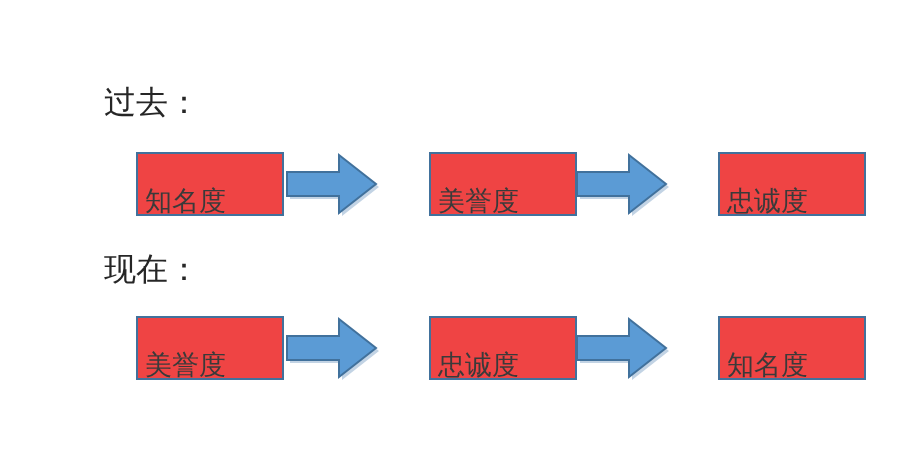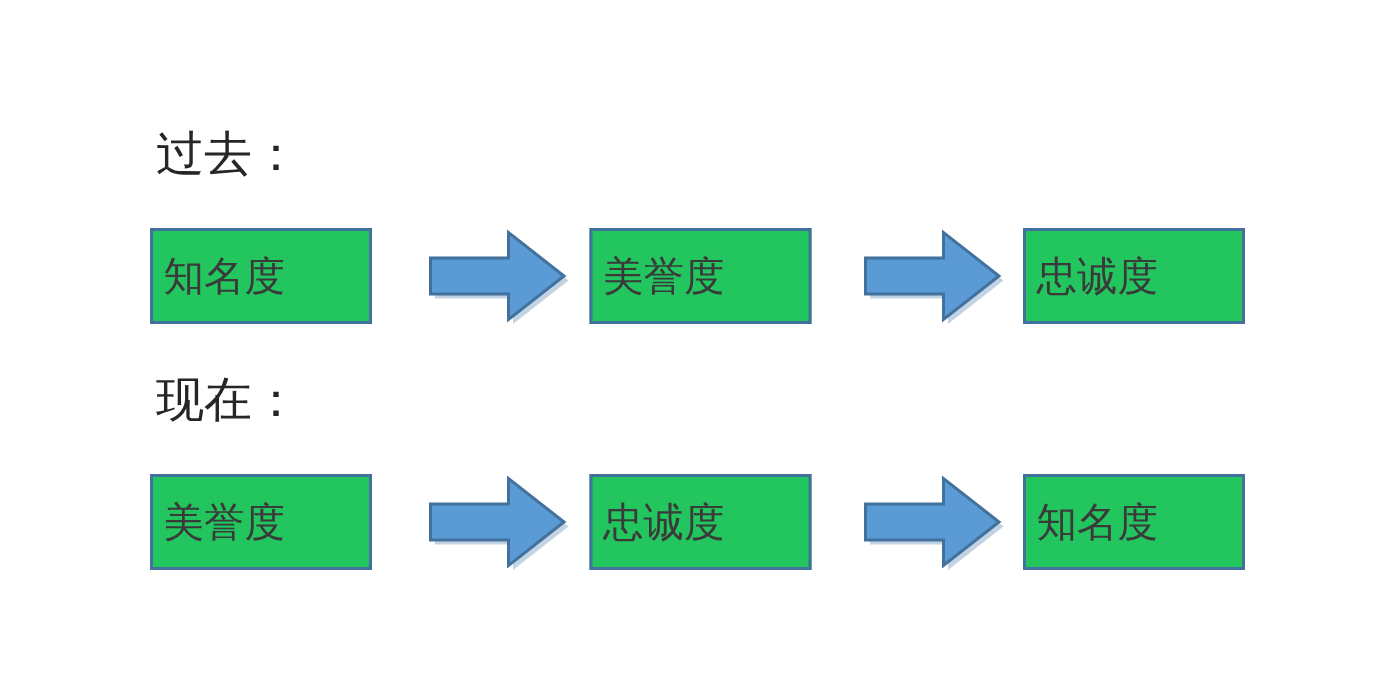--- a/index.html
+++ b/index.html
@@ -27,26 +27,27 @@
     line-height: 1;
     color: #262626;
     letter-spacing: 0px;
     white-space: nowrap;
   }
 
   .flow-box {
     position: absolute;
     width: 148px;
     height: 64px;
-    background: #22c55e;
+    background: #ef4444;
     border: 2px solid #41719C;
     box-sizing: border-box;
     display: flex;
-    align-items: center;
+    align-items: flex-end;
     justify-content: flex-start;
+    margin-left: 36px;
   }
 
   .flow-box .box-label {
     font-size: 27px;
     line-height: 1;
     color: #3a3a3a;
     padding-left: 7px;
     white-space: nowrap;
   }
 
@@ -68,21 +69,21 @@
   .r2 { top: 316px; }
 
   
   .c1 { left: 100px; }
   .c2 { left: 393px; }
   .c3 { left: 682px; }
   .a1 { left: 283px; }
   .a2 { left: 573px; }
 
   .lbl1 { left: 104px; top: 86px; }
-  .lbl2 { left: 104px; top: 253px; font-family: Liberation Mono, monospace; }
+  .lbl2 { left: 104px; top: 253px; }
 </style>
 </head>
 <body>
 
 <div id="canvas">
 
   <div class="row-label lbl1">过去：</div>
 
   <div class="flow-box r1 c1">
     <span class="box-label">知名度</span>

